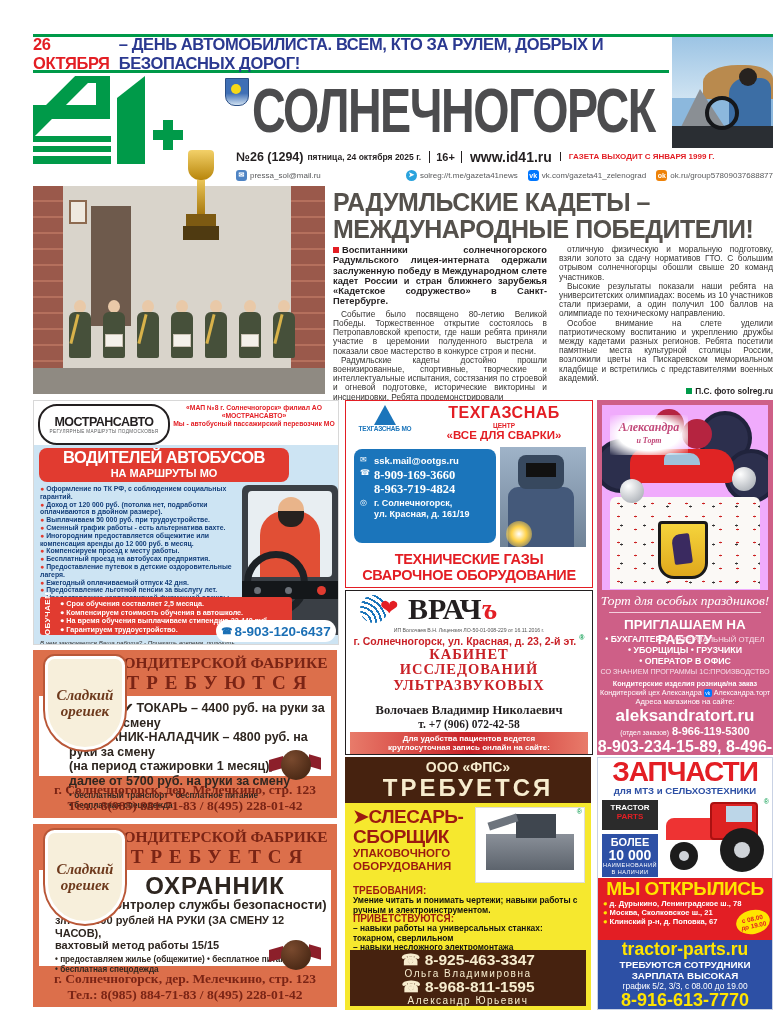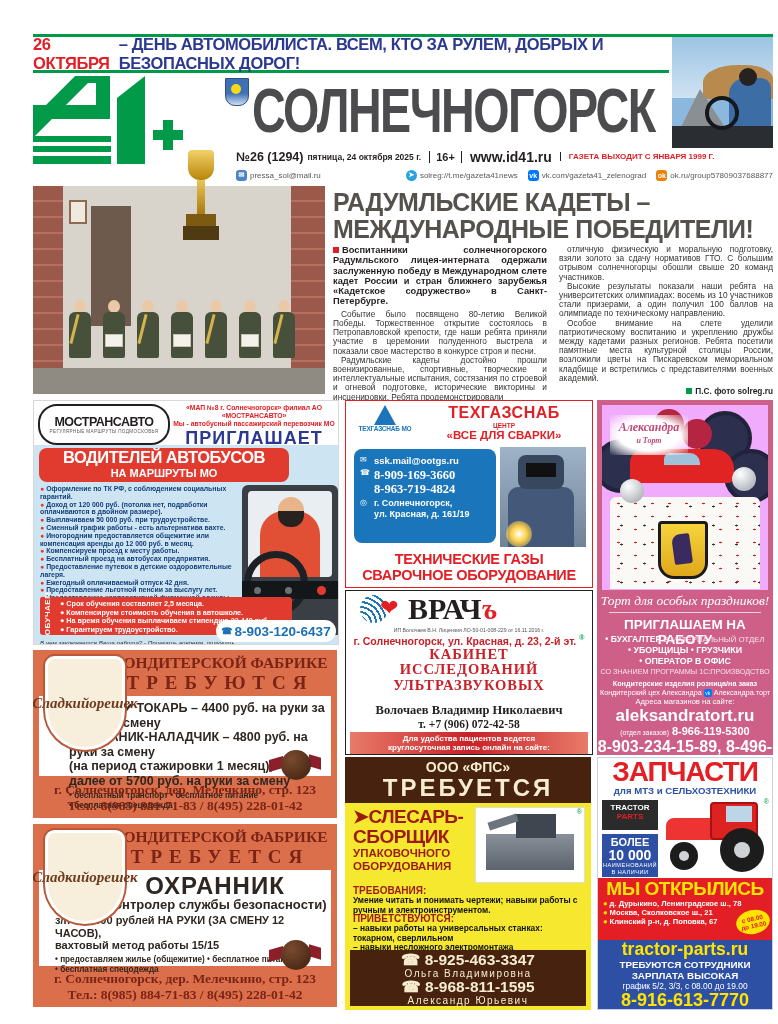--- a/index.html
+++ b/index.html
@@ -179,21 +179,21 @@
 
   
   .sl{background:#dc6f4b;overflow:hidden;}
   .sl1{left:33px;top:650px;width:304px;height:168px;}
   .sl2{left:33px;top:824px;width:304px;height:183px;}
   .sl-head{position:absolute;left:0;top:0;width:100%;height:46px;text-align:center;color:#7a2415;}
   .sl-head .h1{font-family:"Liberation Serif",serif;font-weight:bold;font-size:15.5px;margin-top:4px;margin-left:70px;}
   .sl-head .h2{font-family:"Liberation Serif",serif;font-weight:bold;font-size:19px;letter-spacing:7px;margin-left:70px;}
   .sl-shield{position:absolute;left:12px;top:6px;width:74px;height:88px;background:#f7efdb;z-index:3;
              border-radius:10px 10px 42px 42px;border:3px solid #fff;box-shadow:0 0 0 2px #b95737;
-             display:flex;align-items:center;justify-content:center;
+             display:flex;flex-direction:column;align-items:center;justify-content:center;
              font-family:"Liberation Serif",serif;font-style:italic;font-weight:bold;color:#6e3a1d;font-size:15px;line-height:16px;}
   .sl-white{position:absolute;left:6px;top:46px;width:292px;background:#fff;}
   .sl1 .sl-white{height:80px;}
   .sl2 .sl-white{height:96px;}
   .sl-foot{position:absolute;left:0;bottom:0;width:100%;text-align:center;color:#7a2415;
            font-family:"Liberation Serif",serif;font-weight:bold;font-size:13.5px;line-height:16px;padding-bottom:4px;}
   .sl-item{color:#2e2620;font-weight:800;font-size:12.5px;line-height:14.5px;}
   .sl-item .chk{margin-right:3px;color:#2e2620;}
   .sl-perks{color:#2e2620;font-weight:bold;font-size:8.2px;line-height:10px;margin-top:3px;}
   .sl-candy{position:absolute;right:10px;bottom:-6px;width:52px;height:34px;z-index:4;}
@@ -387,21 +387,20 @@
 
   <div class="abs mos">
     <div class="mos-top">
       <div class="mos-logo">
         <div class="t1">МОСТРАНСАВТО</div>
         <div class="t2">РЕГУЛЯРНЫЕ МАРШРУТЫ ПОДМОСКОВЬЯ</div>
       </div>
       <div class="mos-head">
         <div class="r">«МАП №8 г. Солнечногорск» филиал АО «МОСТРАНСАВТО»</div>
         <div class="r">Мы - автобусный пассажирский перевозчик МО</div>
-        <div class="inv">ПРИГЛАШАЕТ</div>
       </div>
     </div>
     <div class="mos-body">
       <div class="mos-banner">
         <div class="b1">ВОДИТЕЛЕЙ АВТОБУСОВ</div>
         <div class="b2">НА МАРШРУТЫ МО</div>
       </div>
       <div class="mos-bullets">
         <div class="bi"><span class="mk">●</span><span>Оформление по ТК РФ, с соблюдением социальных гарантий.</span></div>
         <div class="bi"><span class="mk">●</span><span>Доход от 120 000 руб. (потолка нет, подработки оплачиваются в двойном размере).</span></div>

